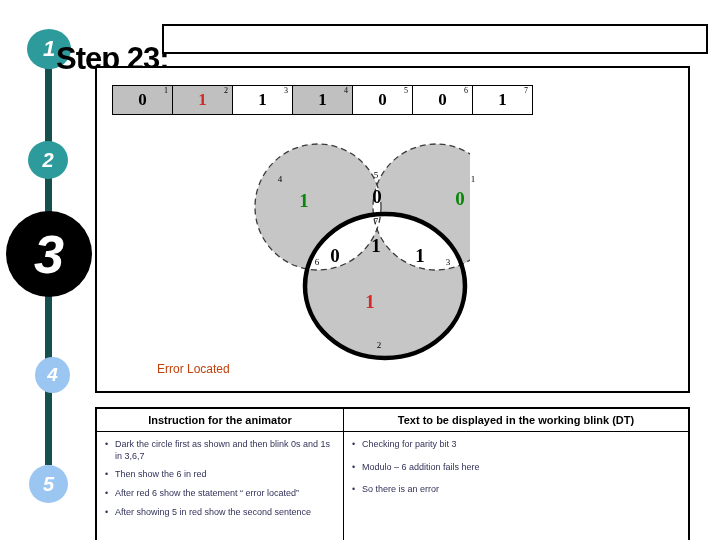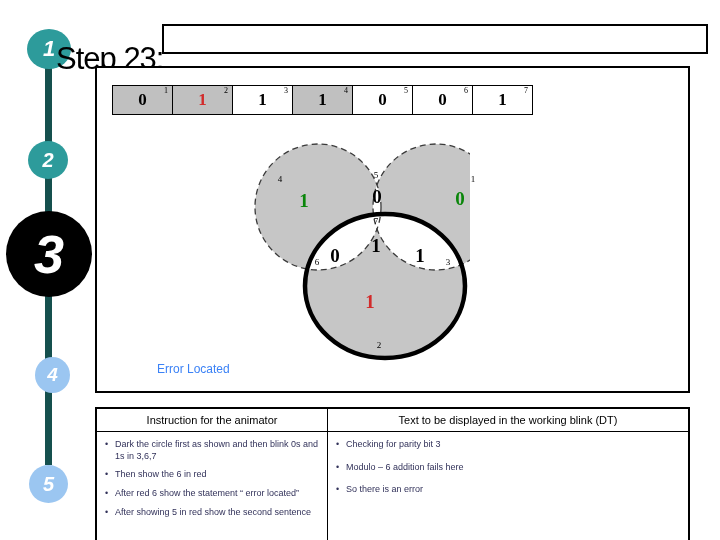--- a/index.html
+++ b/index.html
@@ -15,21 +15,21 @@
     align-items:center;justify-content:center;font-weight:bold;font-style:italic;
     font-family:"Liberation Sans",sans-serif;
   }
   .c1{left:27px;top:29px;width:44px;height:40px;background:#2D9B9B;font-size:22px;}
   .c2{left:28px;top:141px;width:40px;height:38px;background:#2D9B9B;font-size:20px;}
   .c3{left:6px;top:211px;width:86px;height:86px;background:#000;font-size:54px;}
   .c4{left:35px;top:357px;width:35px;height:36px;background:#9BC6F1;font-size:19px;}
   .c5{left:29px;top:465px;width:39px;height:38px;background:#9BC6F1;font-size:20px;}
 
   
-  .title{position:absolute;left:56px;top:20px;font-size:31px;font-weight:normal;color:#000;letter-spacing:-1px;white-space:nowrap;}
+  .title{position:absolute;left:56px;top:20px;font-size:31px;font-weight:bold;color:#000;letter-spacing:-1px;white-space:nowrap;}
   .title-box{position:absolute;left:162px;top:24px;width:542px;height:26px;border:2px solid #000;background:#fff;}
 
   
   .content-box{position:absolute;left:95px;top:66px;width:595px;height:327px;border:2px solid #000;background:#fff;box-sizing:border-box;}
 
   
   .bit-row{position:absolute;left:112px;top:85px;display:flex;}
   .bit-cell{
     width:61px;height:30px;border:1px solid #000;margin-left:-1px;position:relative;
     display:flex;align-items:center;justify-content:center;background:#fff;
@@ -47,29 +47,29 @@
     position:absolute;transform:translate(-50%,-50%);
     font-family:"Liberation Serif",serif;font-weight:bold;font-size:19px;color:#000;
   }
   .venn-label.green{color:#0A860A;}
   .venn-label.red{color:#D22B2B;}
   .venn-small{
     position:absolute;transform:translate(-50%,-50%);
     font-family:"Liberation Serif",serif;font-size:9px;color:#000;
   }
 
-  .error-text{position:absolute;left:157px;top:362px;font-size:12px;color:#3b82f6;}
+  .error-text{position:absolute;left:157px;top:362px;font-size:12px;color:#c2410c;}
 
   
   .anim-table{
     position:absolute;left:95px;top:407px;width:595px;border-collapse:collapse;
     table-layout:fixed;background:#fff;border:2px solid #000;
   }
   .anim-table th,.anim-table td{border:1px solid #000;}
-  .anim-table th{height:22px;font-size:11px;font-weight:normal;text-align:center;color:#000;padding:0 4px;}
+  .anim-table th{height:22px;font-size:11px;font-weight:bold;text-align:center;color:#000;padding:0 12px;}
   .anim-table td{vertical-align:top;padding:7px 6px 5px 6px;height:100px;}
   .col-left{width:222px;}
   .bullet{
     position:relative;padding-left:12px;margin-bottom:7px;font-size:9px;
     color:#32325A;line-height:1.3;
   }
   .bullet::before{content:"•";position:absolute;left:2px;top:0;font-size:9px;color:#32325A;}
   .col-right-cell .bullet{margin-bottom:11px;}
 </style>
 </head>

